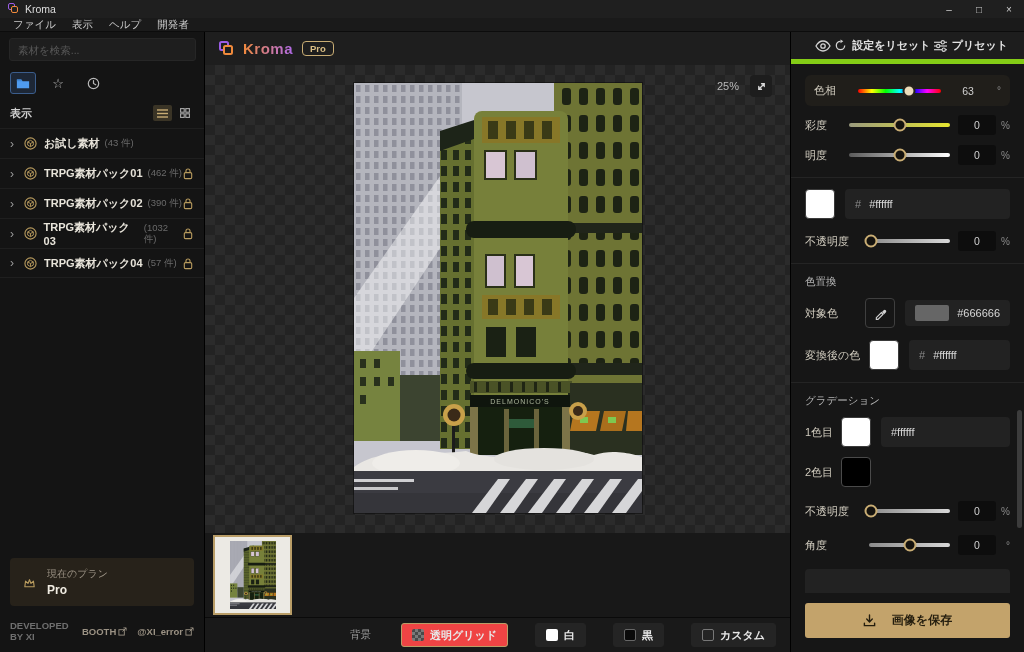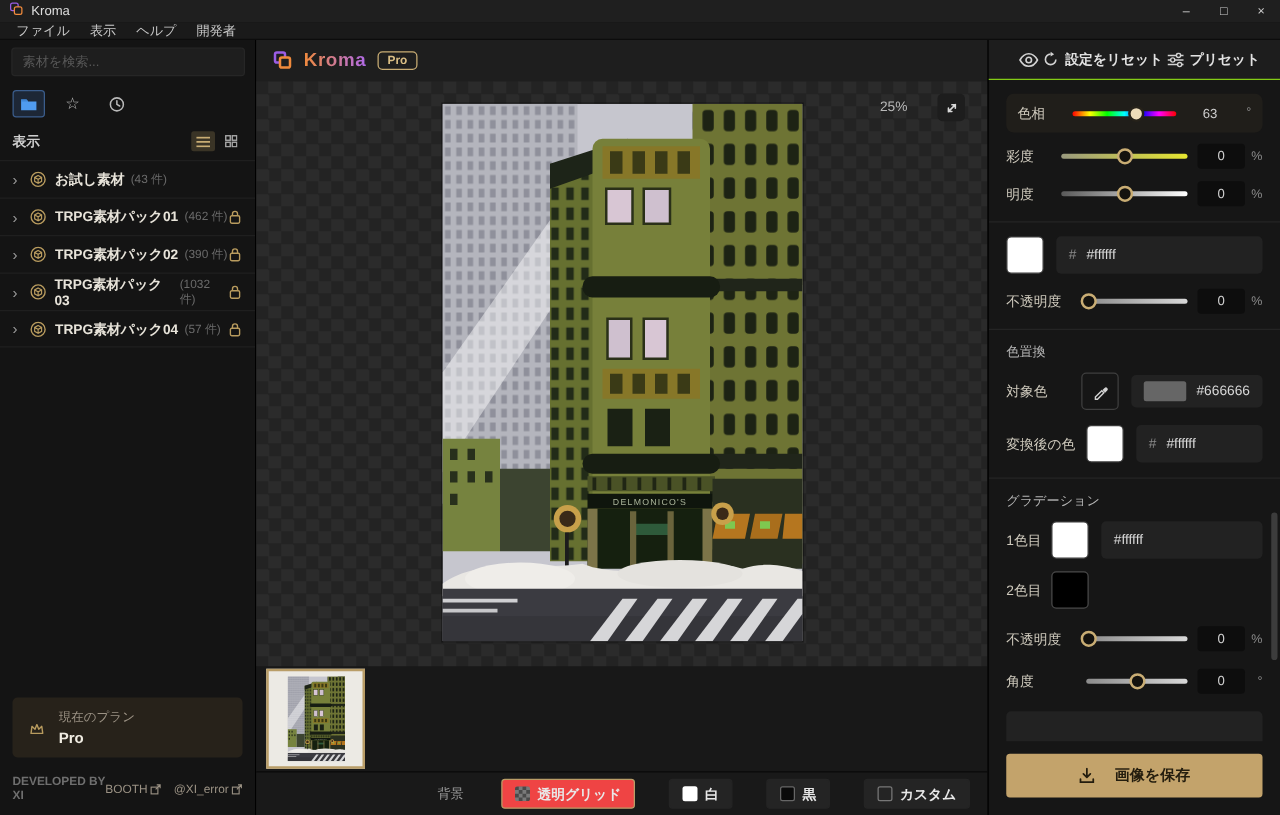--- a/index.html
+++ b/index.html
@@ -38,55 +38,55 @@
   .treeitem .tlabel { font-size:11px; font-weight:bold; color:#e8e4da; }
   .treeitem .tcount { font-size:9.5px; color:#6a6a6a; margin-left:5px; }
   .treeitem .lock { margin-left:auto; display:flex; }
   .sidespacer { flex:1; }
   .plancard { margin:8px 10px; background:#27221a; border-radius:4px; padding:9px 12px; display:flex; align-items:center; gap:10px; }
   .plancard .pl { font-size:10px; color:#9b9284; }
   .plancard .pv { font-size:12px; font-weight:bold; color:#f0ece2; margin-top:2px; }
   .sidefooter { display:flex; align-items:center; padding:6px 10px 10px; }
   .dev { font-size:9.5px; font-weight:bold; color:#6f6f6f; }
   .flinks { margin-left:auto; display:flex; gap:10px; font-size:9.5px; color:#9b9284; align-items:center; }
-  .flinks span { display:flex; align-items:center; gap:2px; }
+  .flinks span { display:flex; align-items:center; gap:2px;font-weight:bold; }
 
   
   .center { flex:1; display:flex; flex-direction:column; min-width:0; background:#141414; }
   .cheader { height:33px; background:#1e1e1e; display:flex; align-items:center; padding-left:14px; gap:9px; flex:0 0 33px; }
   .logo { position:relative; width:15px; height:15px; }
   .logo i { position:absolute; width:10px; height:10px; border-radius:2.5px; border:2px solid; }
   .logo .lback { left:0; top:0; border-color:#9b5de5; }
   .logo .lfront { left:4px; top:4px; border-color:#f08a3c; background:#1e1e1e; }
   .brand { font-size:15px; font-weight:bold; letter-spacing:.5px;
     background:linear-gradient(90deg,#f08a3c,#b06ae8); -webkit-background-clip:text; background-clip:text; color:transparent; }
   .probadge { font-size:9.5px; font-weight:bold; color:#d9bd84; border:1px solid #c9ad74; border-radius:4px; padding:1px 7px; }
   .canvas { flex:1; position:relative; min-height:0;
     background:conic-gradient(#2b2b2b 25%, #232323 0 50%, #2b2b2b 0 75%, #232323 0);
     background-size:20px 20px; }
-  .zoomctl { position:absolute; top:10px; right:18px; display:flex; align-items:center; gap:24px; }
+  .zoomctl { position:absolute; top:10px; right:18px; display:flex; align-items:center; gap:11px; }
   .zoomval { font-size:11px; color:#b9b9b9; }
   .expandbtn { width:22px; height:22px; background:#1d1d1d; border-radius:4px; display:flex; align-items:center; justify-content:center; }
   .photo { position:absolute; left:50%; transform:translateX(-50%); top:18px; width:288px; height:430px; box-shadow:0 0 0 1px rgba(0,0,0,.4); }
   .filmstrip { height:84px; flex:0 0 84px; background:#181818; display:flex; align-items:center; padding:0 8px; }
   .thumb { width:79px; height:80px; border:2px solid #b99d67; background:#eceae4; display:flex; align-items:center; justify-content:center; }
   .thumb svg { width:46px; height:68px; }
   .bottombar { height:35px; flex:0 0 35px; background:#191919; border-top:1px solid #0a0a0a; display:flex; align-items:center; justify-content:flex-end; gap:27px; padding-right:14px; }
   .bgl { font-size:10.5px; color:#9a9a9a; margin-right:3px; }
   .bgbtn { height:24px; display:flex; align-items:center; gap:6px; background:#242424; border:1px solid #242424; border-radius:3px; padding:0 10px; font-size:11px; font-weight:bold; color:#e8e8e8; }
   .bgbtn.sel { border-color:#b99d67; background:#ef4444; }
   .sw { width:12px; height:12px; border-radius:2px; }
   .sw.checker { background:conic-gradient(#7a7a7a 25%, #4a4a4a 0 50%, #7a7a7a 0 75%, #4a4a4a 0); background-size:6px 6px; }
   .sw.white { background:#fff; }
   .sw.black { background:#0a0a0a; border:1px solid #666; }
   .sw.custom { background:transparent; border:1px solid #777; }
 
   
   .rpanel { width:234px; background:#161616; border-left:1px solid #000; display:flex; flex-direction:column; position:relative; }
-  .rtop { height:32px; flex:0 0 32px; background:#1d1d1d; display:flex; align-items:center; padding:0 16px 0 24px; justify-content:space-between; border-bottom:1px solid #84cc16; }
+  .rtop { height:32px; flex:0 0 32px; background:#1d1d1d; display:flex; align-items:center; padding:0 16px 0 24px; justify-content:space-between; border-bottom:5px solid #84cc16; }
   .rtopbtn { display:flex; align-items:center; gap:5px; font-size:11px; font-weight:bold; color:#e2e2e2; }
   .rcontent { flex:1; min-height:0; overflow:hidden; }
   .sect { padding:11px 14px 12px; border-bottom:1px solid #242424; }
   .secttitle { font-size:10.5px; color:#b5b5b5; margin-bottom:9px; }
   .hrow { display:flex; align-items:center; margin-bottom:10px; }
   .hrow:last-child { margin-bottom:0; }
   .huecard { background:#201e1a; border-radius:6px; padding:8px 9px; display:flex; align-items:center; margin-bottom:9px; }
   .slbl { width:36px; font-size:11px; color:#cfcab f; color:#cfcabd; }
   .slbl.w56 { width:56px; }
   .slbl.w64 { width:64px; }

